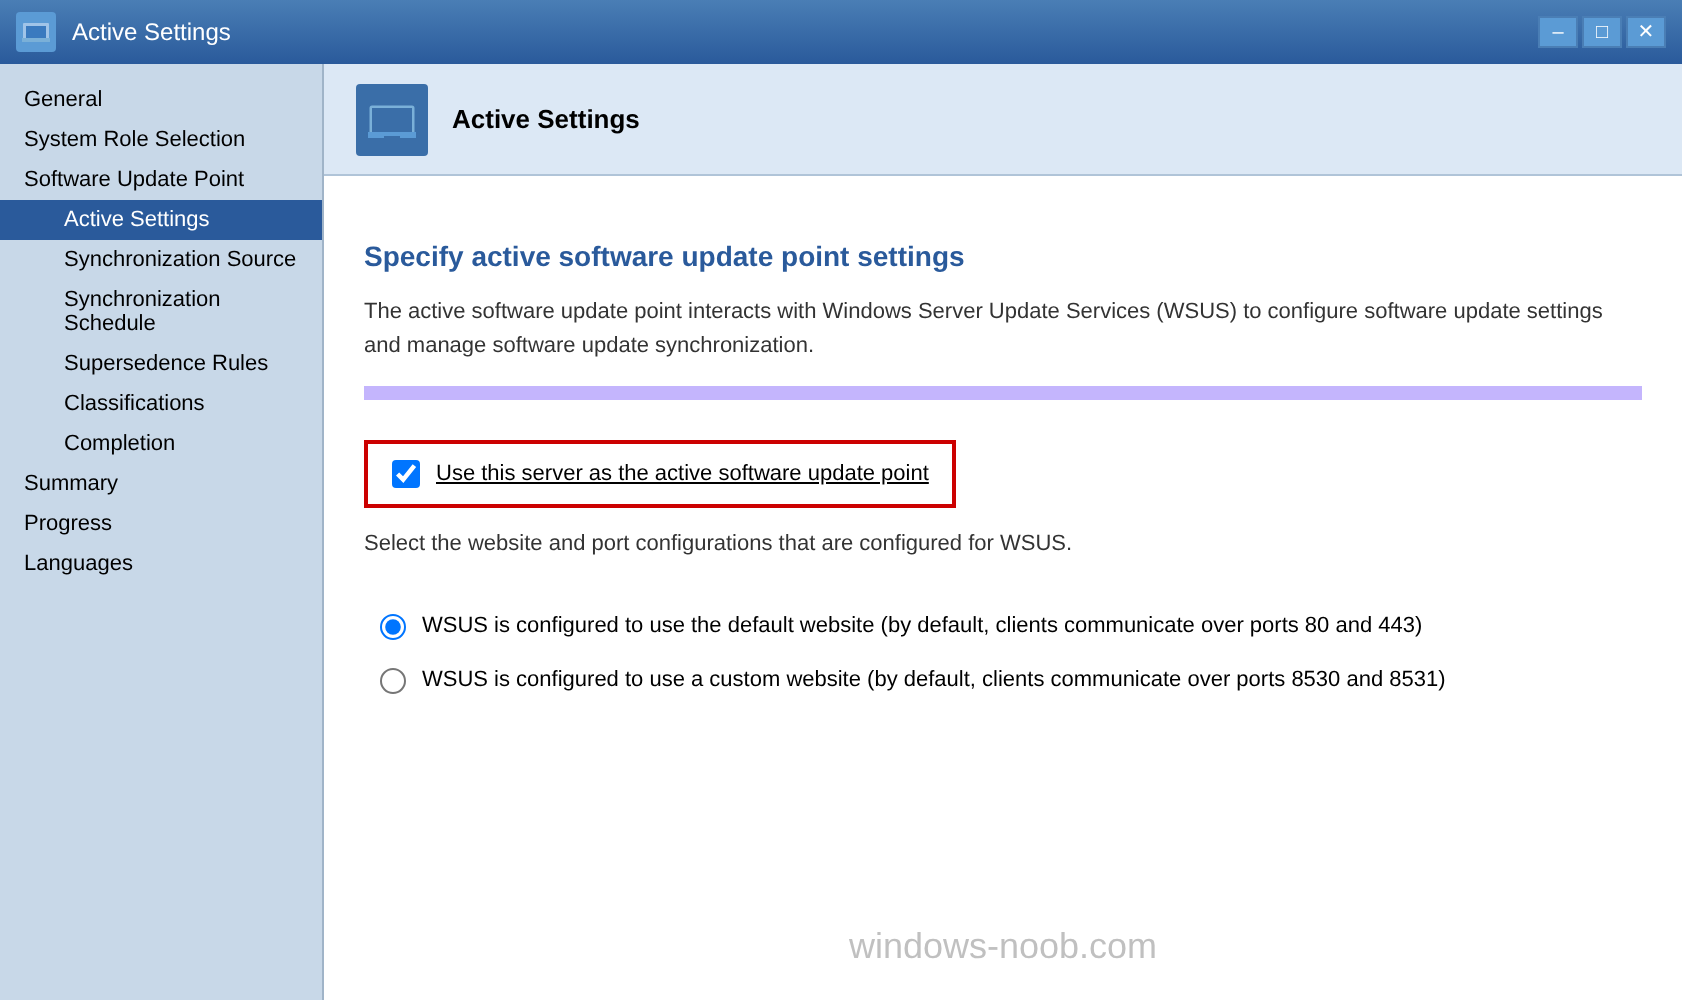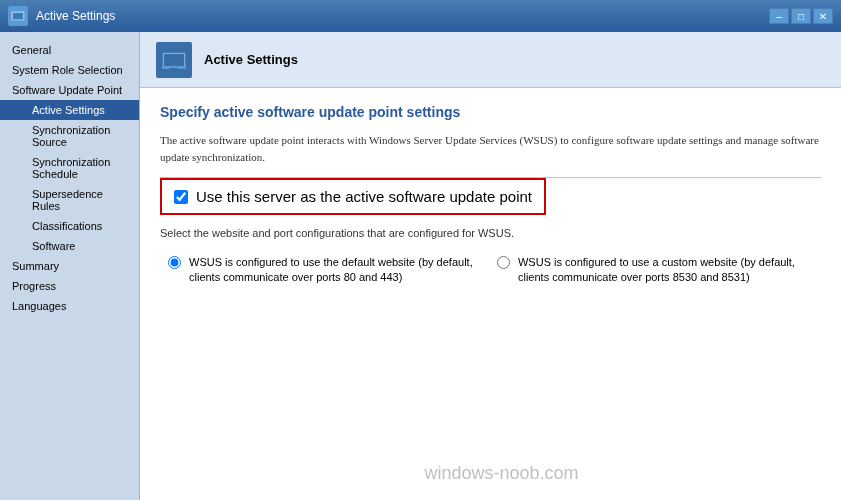--- a/index.html
+++ b/index.html
@@ -49,21 +49,21 @@
       cursor: pointer;
       display: flex;
       align-items: center;
       justify-content: center;
     }
     .wizard-container {
       display: flex;
       height: calc(500px - 32px);
     }
     .sidebar {
-      width: 140px;
+      width: 162px;
       background: #c8d8e8;
       border-right: 1px solid #a0b4c8;
       padding: 8px 0;
       flex-shrink: 0;
     }
     .sidebar-item {
       padding: 4px 12px;
       cursor: pointer;
       font-size: 11px;
       color: #000;
@@ -101,64 +101,64 @@
       align-items: center;
       justify-content: center;
       flex-shrink: 0;
     }
     .header-title {
       font-size: 13px;
       font-weight: bold;
       color: #000;
     }
     .content-area {
-      padding: 16px 20px;
+      padding: 32px 20px;
       flex: 1;
       overflow-y: auto;
     }
     .page-title {
       font-size: 14px;
       font-weight: bold;
       color: #2a5a9b;
       margin-bottom: 12px;
     }
     .description-text {
       font-size: 11px;
       color: #333;
-      margin-bottom: 0;
+      margin-bottom: 20px;
       line-height: 1.5;
-      border-bottom: 1px solid #c4b5fd;
+      border-bottom: 7px solid #c4b5fd;
       padding-bottom: 12px;
-      font-family: Liberation Serif, serif;
     }
     .checkbox-container {
       border: 2px solid #cc0000;
       padding: 8px 12px;
       display: inline-flex;
       align-items: center;
       gap: 8px;
       margin-bottom: 12px;
       cursor: pointer;
     }
     .checkbox-container input[type="checkbox"] {
       width: 14px;
       height: 14px;
       cursor: pointer;
     }
     .checkbox-label {
-      font-size: 15px;
+      font-size: 11px;
+      text-decoration: underline;
     }
     .sub-description {
       font-size: 11px;
       color: #333;
-      margin-bottom: 16px;
+      margin-bottom: 28px;
     }
     .radio-group {
       display: flex;
-      flex-direction: row;
+      flex-direction: column;
       gap: 12px;
       padding-left: 8px;
     }
     .radio-item {
       display: flex;
       align-items: flex-start;
       gap: 8px;
       cursor: pointer;
     }
     .radio-item input[type="radio"] {
@@ -203,21 +203,21 @@
   <div class="sidebar">
 
   <div class="sidebar-item">General</div>
       <div class="sidebar-item">System Role Selection</div>
       <div class="sidebar-item indent1">Software Update Point</div>
       <div class="sidebar-item indent2 active">Active Settings</div>
       <div class="sidebar-item indent2">Synchronization Source</div>
       <div class="sidebar-item indent2">Synchronization Schedule</div>
       <div class="sidebar-item indent2">Supersedence Rules</div>
       <div class="sidebar-item indent2">Classifications</div>
-      <div class="sidebar-item indent2">Software</div>
+      <div class="sidebar-item indent2">Completion</div>
       <div class="sidebar-item">Summary</div>
       <div class="sidebar-item">Progress</div>
       <div class="sidebar-item">Languages</div>
     </div>
   <div class="main-content">
     <div class="header-bar">
       <div class="header-icon">
         <svg width="28" height="28" viewBox="0 0 28 28" fill="none">
           <rect x="2" y="6" width="24" height="16" rx="2" fill="#7ab0d8" stroke="#3a6ea8" stroke-width="1.5"></rect>
           <rect x="4" y="8" width="20" height="12" fill="#3a6ea8"></rect>

